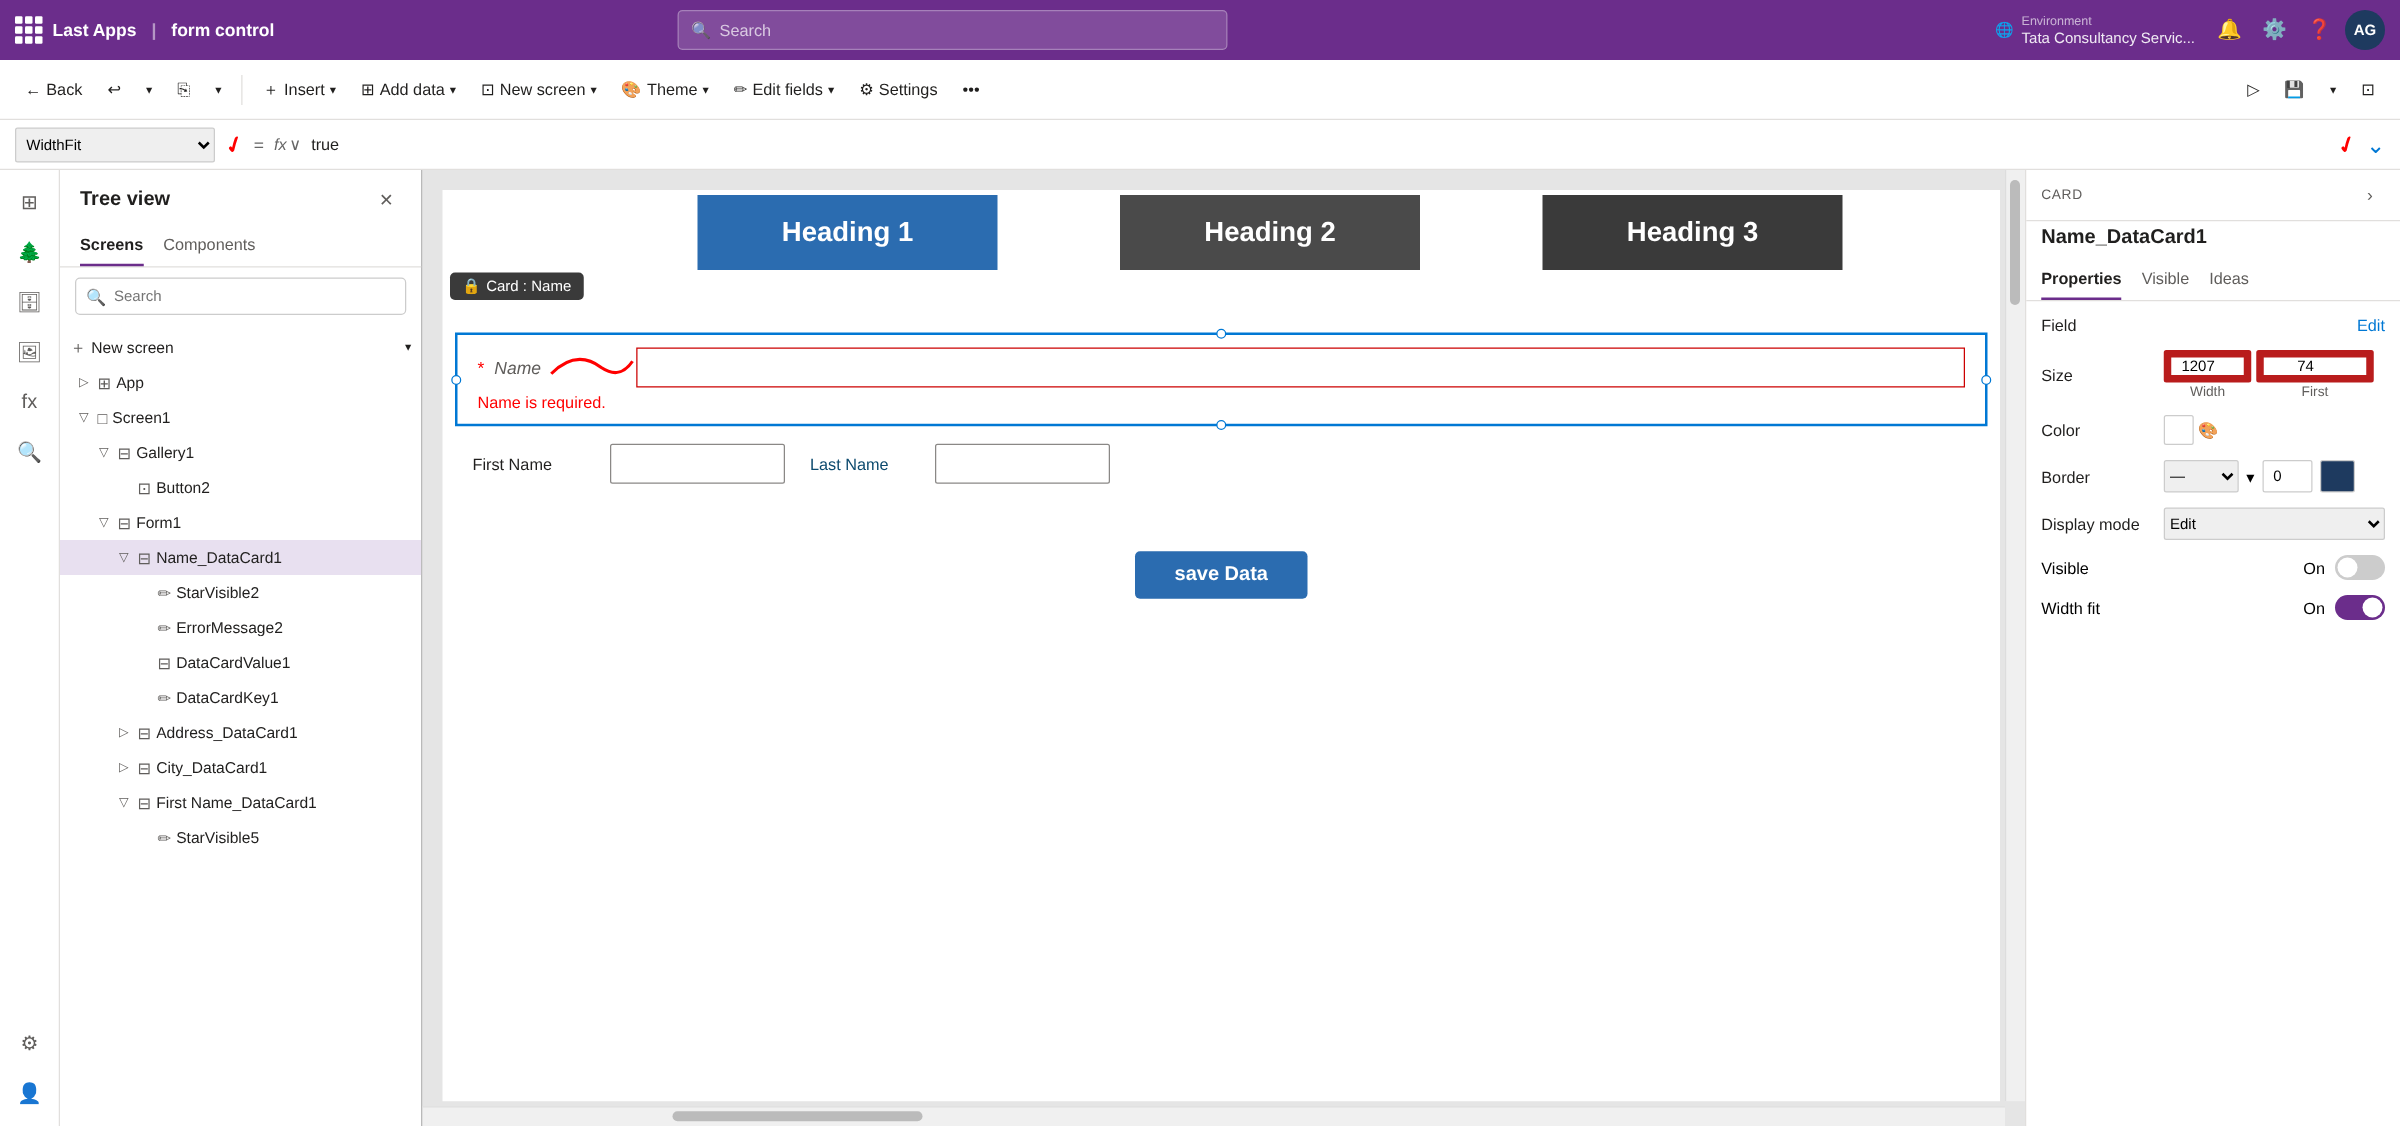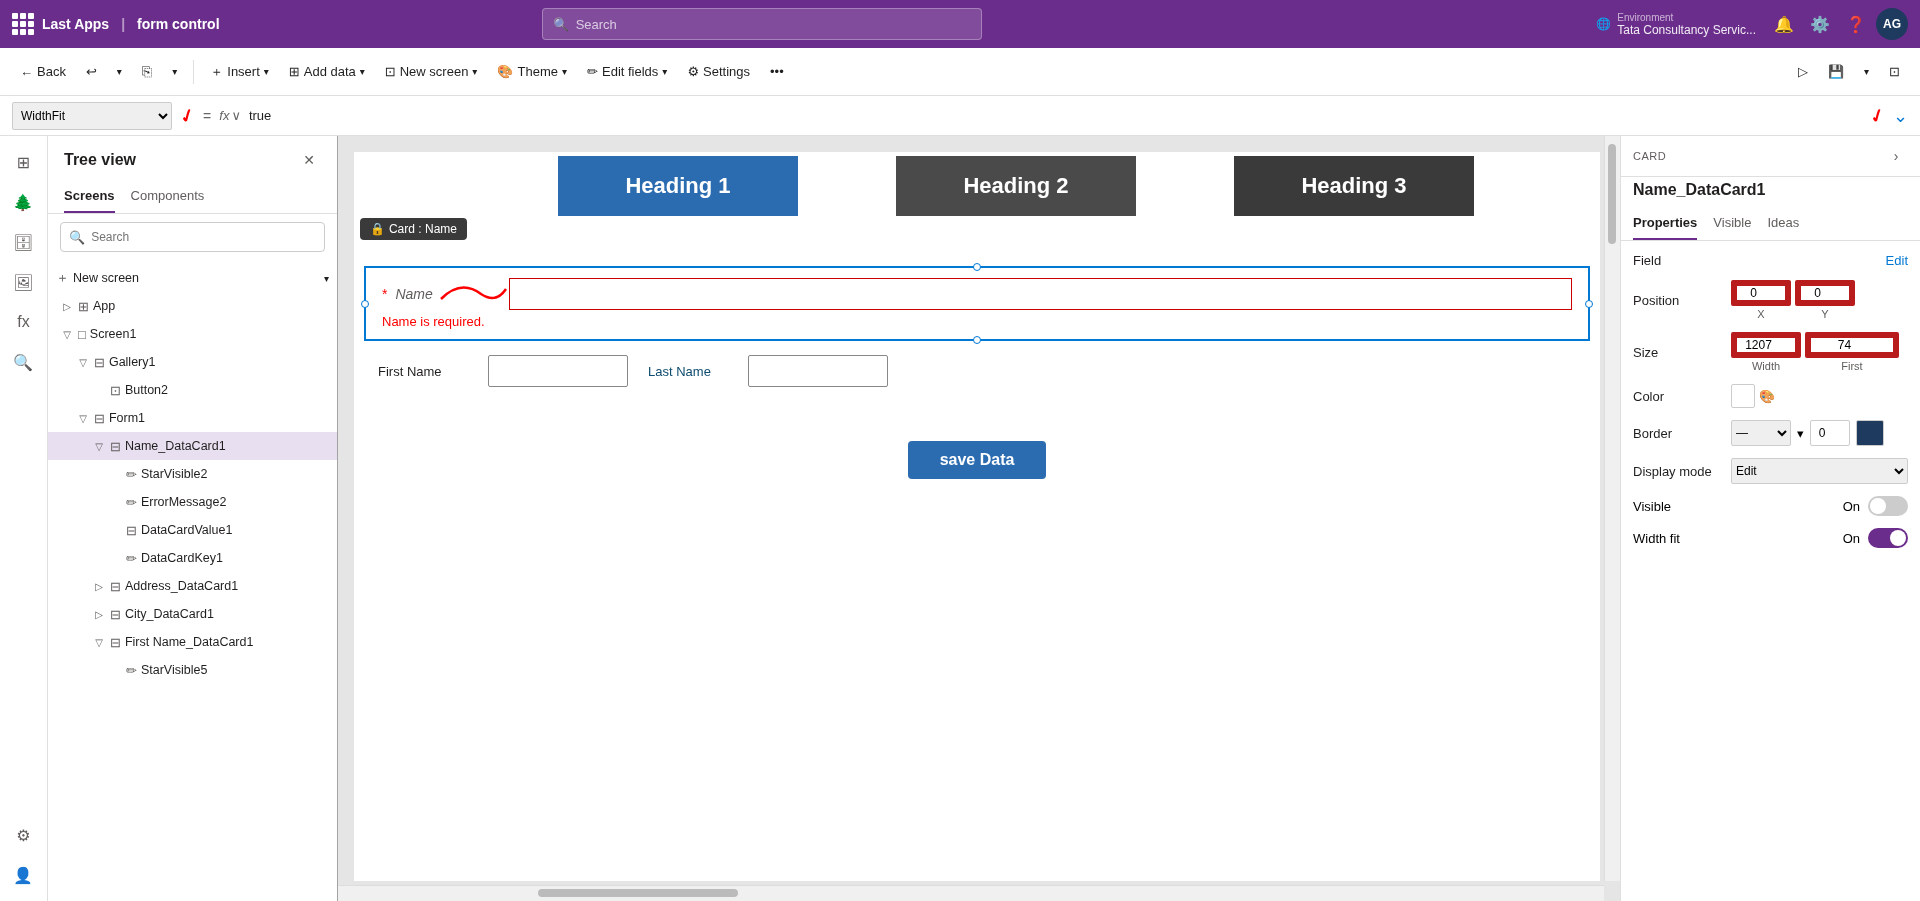--- a/index.html
+++ b/index.html
@@ -784,33 +784,20 @@
       <div class="right-tab">Ideas</div>
     </div>
     <div class="right-panel-body">
 
       <div class="prop-row">
         <span class="prop-label">Field</span>
         <span class="prop-value"></span>
         <span class="edit-link">Edit</span>
       </div>
 
-      <div class="prop-row">
-        <span class="prop-label">Position</span>
-        <div class="prop-xy">
-          <div class="prop-xy-col">
-            <input class="prop-input" type="number" value="0" style="">
-            <span>X</span>
-          </div>
-          <div class="prop-xy-col">
-            <input class="prop-input" type="number" value="0" style="">
-            <span>Y</span>
-          </div>
-        </div>
-      </div>
 
       <div class="prop-row">
         <span class="prop-label">Size</span>
         <div class="prop-xy">
           <div class="prop-xy-col">
             <input class="prop-input" type="number" style="width: 70px;" value="1207">
             <span>Width</span>
           </div>
           <div class="prop-xy-col">
             <input class="prop-input" type="number" style="width: 94px;" value="74">

